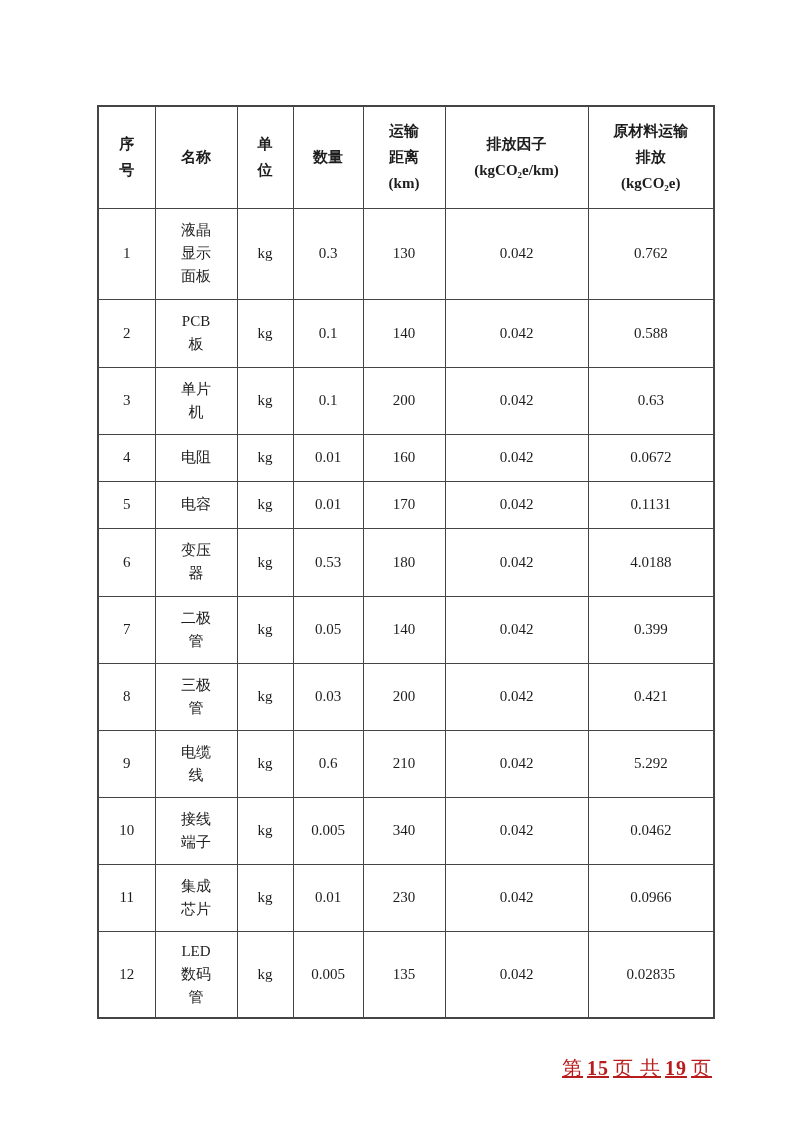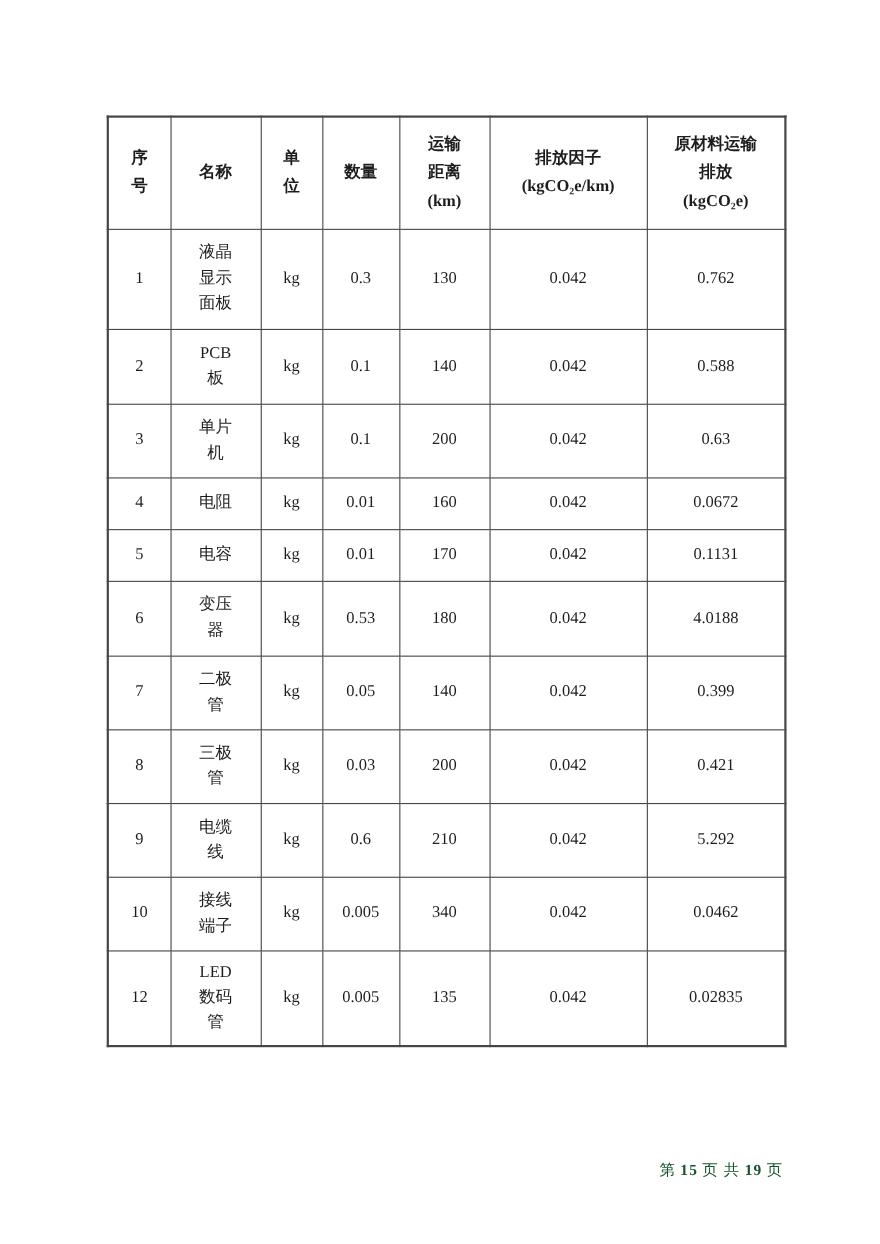--- a/index.html
+++ b/index.html
@@ -39,23 +39,24 @@
   table.data-table th {
     font-weight: bold;
     line-height: 26px;
   }
   .footer {
     position: absolute;
     left: 0;
     top: 1055px;
     width: 713px;
     text-align: right;
-    font-size: 14px;
-    color: #14532d;
+    font-size: 20px;
+    color: #b91c1c;
     letter-spacing: 1px;
+    text-decoration: underline;
   }
   .footer .pg-num {
     font-weight: bold;
     padding: 0 3px;
   }
   .footer .pg-word {
     padding: 0 1px;
   }
 </style>
 </head>
@@ -184,20 +185,30 @@
       <tr style="height:67px;">
         <td>10</td>
         <td>接线
 端子</td>
         <td>kg</td>
         <td>0.005</td>
         <td>340</td>
         <td>0.042</td>
         <td>0.0462</td>
       </tr>
+      <tr style="height:67px;">
+        <td>11</td>
+        <td>集成
+芯片</td>
+        <td>kg</td>
+        <td>0.01</td>
+        <td>230</td>
+        <td>0.042</td>
+        <td>0.0966</td>
+      </tr>
       <tr style="height:87px;">
         <td>12</td>
         <td>LED
 数码
 管</td>
         <td>kg</td>
         <td>0.005</td>
         <td>135</td>
         <td>0.042</td>
         <td>0.02835</td>

